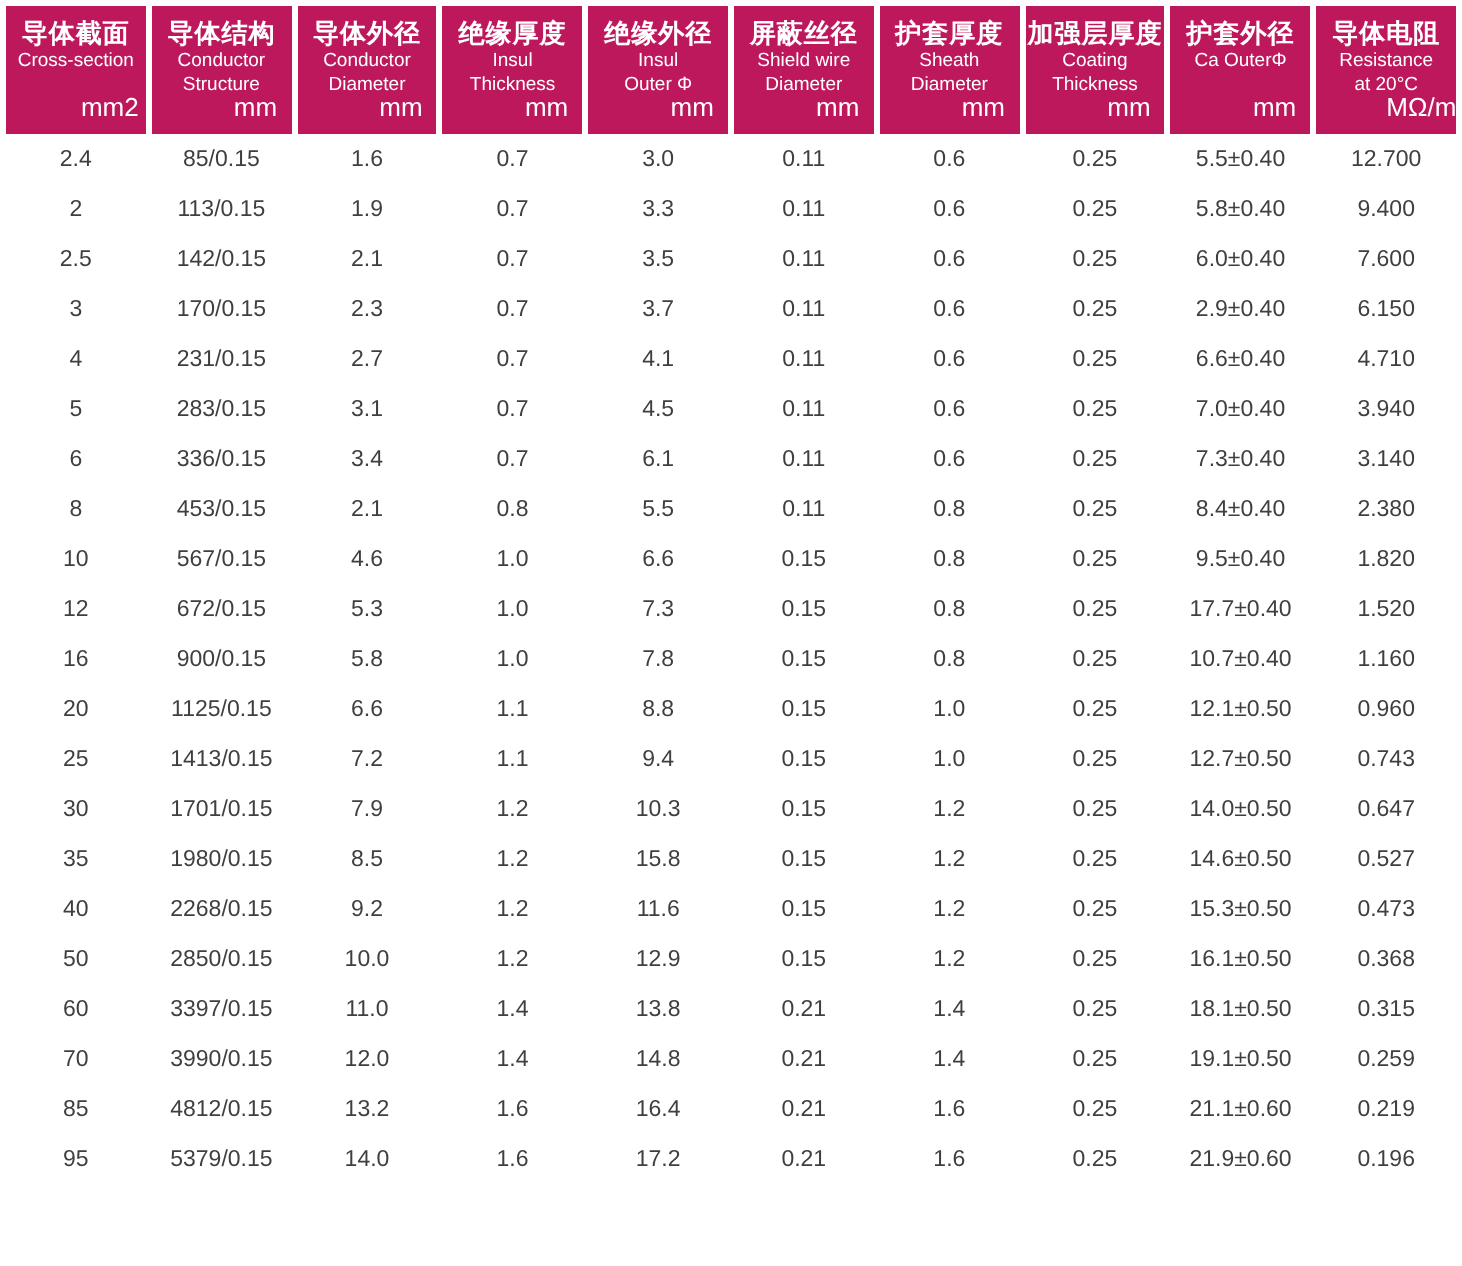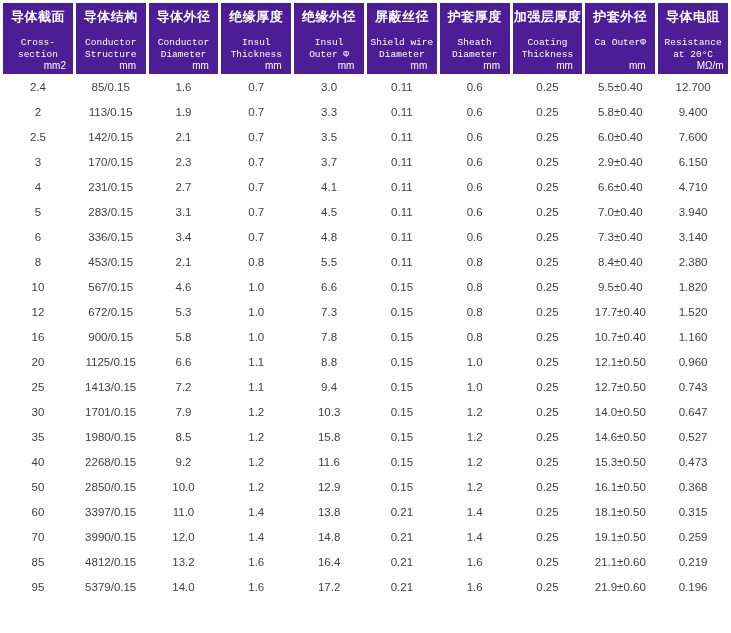--- a/index.html
+++ b/index.html
@@ -16,21 +16,21 @@
     box-sizing: border-box;
   }
   table.spec-table {
     width: 731px;
     border-collapse: separate;
     border-spacing: 3px 0;
     table-layout: fixed;
     margin-top: 3px;
   }
   table.spec-table th {
-    background: #4c1d95;
+    background: #be185d;
     color: #ffffff;
     height: 64px;
     vertical-align: top;
     padding: 6px 1px 3px 1px;
     font-weight: normal;
     box-sizing: border-box;
   }
   .th-zh {
     display: block;
     font-size: 13px;
@@ -38,26 +38,25 @@
     letter-spacing: 0.5px;
     line-height: 15px;
     white-space: nowrap;
   }
   .th-en {
     display: block;
     font-size: 9.5px;
     line-height: 11.5px;
     white-space: pre-line;
     min-height: 23px;
-    margin-top: 13px;
-    font-family: Liberation Mono, monospace;
+    margin-top: 1px;
   }
   .th-unit {
     display: block;
-    font-size: 10px;
+    font-size: 13px;
     line-height: 11px;
     padding-left: 34px;
   }
   table.spec-table td {
     height: 25px;
     text-align: center;
     vertical-align: middle;
     font-size: 11.5px;
     color: #3f3f3f;
     padding: 0;
@@ -203,21 +202,21 @@
           <td>0.6</td>
           <td>0.25</td>
           <td>7.0±0.40</td>
           <td>3.940</td>
         </tr>
         <tr>
           <td>6</td>
           <td>336/0.15</td>
           <td>3.4</td>
           <td>0.7</td>
-          <td>4.8</td>
+          <td>6.1</td>
           <td>0.11</td>
           <td>0.6</td>
           <td>0.25</td>
           <td>7.3±0.40</td>
           <td>3.140</td>
         </tr>
         <tr>
           <td>8</td>
           <td>453/0.15</td>
           <td>2.1</td>

